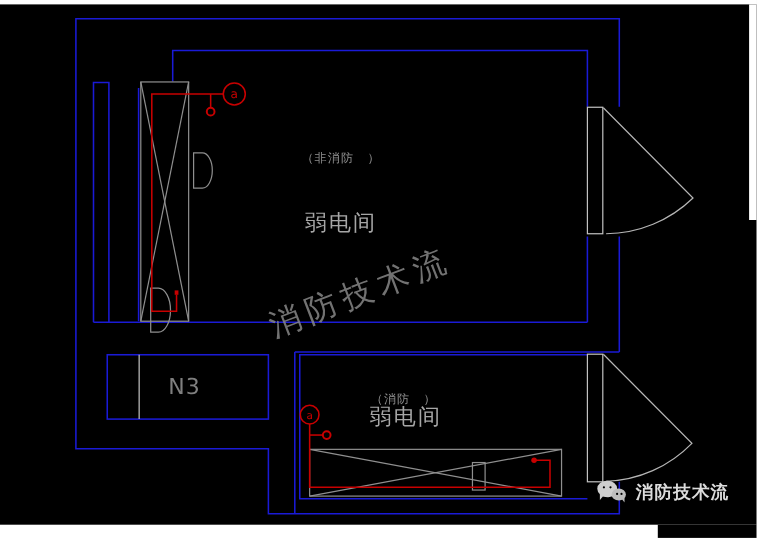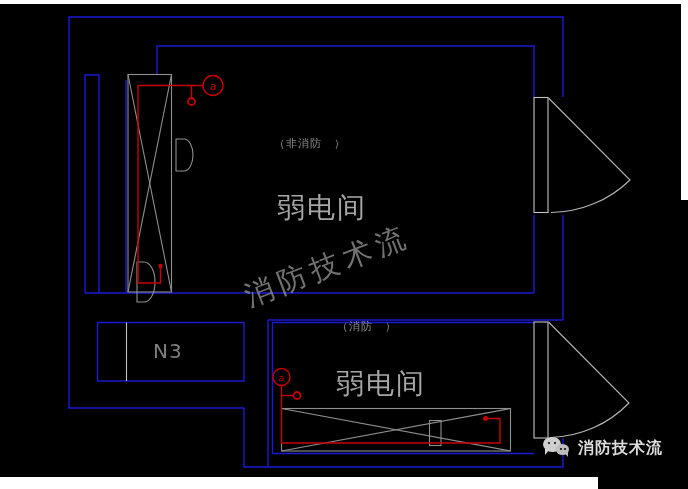--- a/index.html
+++ b/index.html
@@ -4,21 +4,21 @@
 <style>
   html,body{margin:0;padding:0;background:#ffffff;}
   #stage{position:relative;width:688px;height:489px;background:#ffffff;overflow:hidden;
          font-family:"DejaVu Sans",sans-serif;}
   #canvas{position:absolute;left:0;top:4px;width:688px;height:473px;background:#000;}
   #canvas-br{position:absolute;left:598px;top:477px;width:90px;height:12px;background:#000;}
   #margin-right{position:absolute;left:681px;top:4px;width:7px;height:196px;background:#fff;}
   svg{position:absolute;left:0;top:0;}
   .cad-text{position:absolute;color:#9d9d9d;white-space:nowrap;}
   .cat-label{font-size:11px;letter-spacing:1px;color:#8f8f8f;}
-  .room-label{font-size:28px;letter-spacing:2px;color:#a6a6a6;}
+  .room-label{font-size:20px;letter-spacing:2px;color:#a6a6a6;}
   .n3-label{font-size:20px;color:#7f7f7f;letter-spacing:1px;}
   #watermark{position:absolute;left:246px;top:278px;font-size:29px;letter-spacing:6px;
              color:#8c8c8c;opacity:.82;transform:rotate(-21deg);transform-origin:left center;
              white-space:nowrap;}
   #brand{position:absolute;left:543px;top:436px;display:flex;align-items:center;gap:5px;}
   #brand-text{color:#dcdcdc;font-size:16px;font-weight:bold;letter-spacing:1px;white-space:nowrap;}
   .wx{position:relative;width:30px;height:24px;}
   .wx-big{position:absolute;left:0;top:1px;width:18px;height:15px;background:#cfcfcf;
           border-radius:50% 50% 46% 54%;}
   .wx-big:after{content:"";position:absolute;left:2px;bottom:-3px;width:5px;height:6px;
@@ -101,21 +101,21 @@
     </g>
 
     <text x="213" y="89.5" text-anchor="middle" font-size="11" fill="#c80000">a</text>
     <text x="281.5" y="380.5" text-anchor="middle" font-size="9.5" fill="#c80000">a</text>
   </svg>
 
   <div class="cad-text cat-label" style="left:274px;top:136px;">（非消防　）</div>
 
   <div class="cad-text room-label" style="left:277px;top:189px;">弱电间</div>
 
-  <div class="cad-text cat-label" style="left:337px;top:319px;">（消防　）</div>
+  <div class="cad-text cat-label" style="left:337px;top:355px;">（消防　）</div>
 
   <div class="cad-text room-label" style="left:336px;top:365px;">弱电间</div>
 
   <div class="cad-text n3-label" style="left:153px;top:339px;">N3</div>
 
   <div id="watermark">消防技术流</div>
 
   <div id="brand">
     <div class="wx">
       <div class="wx-big">

